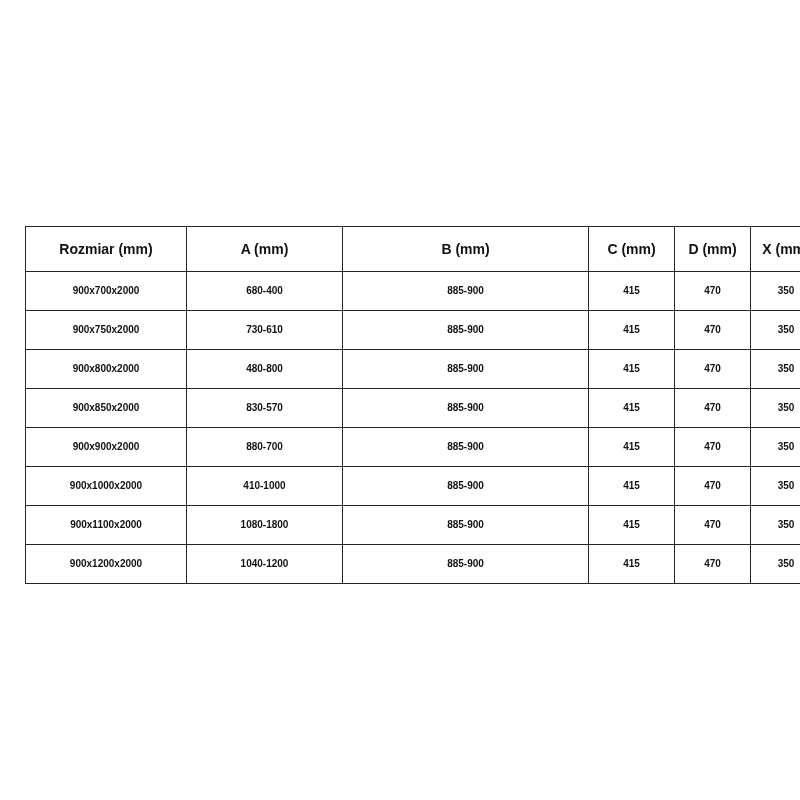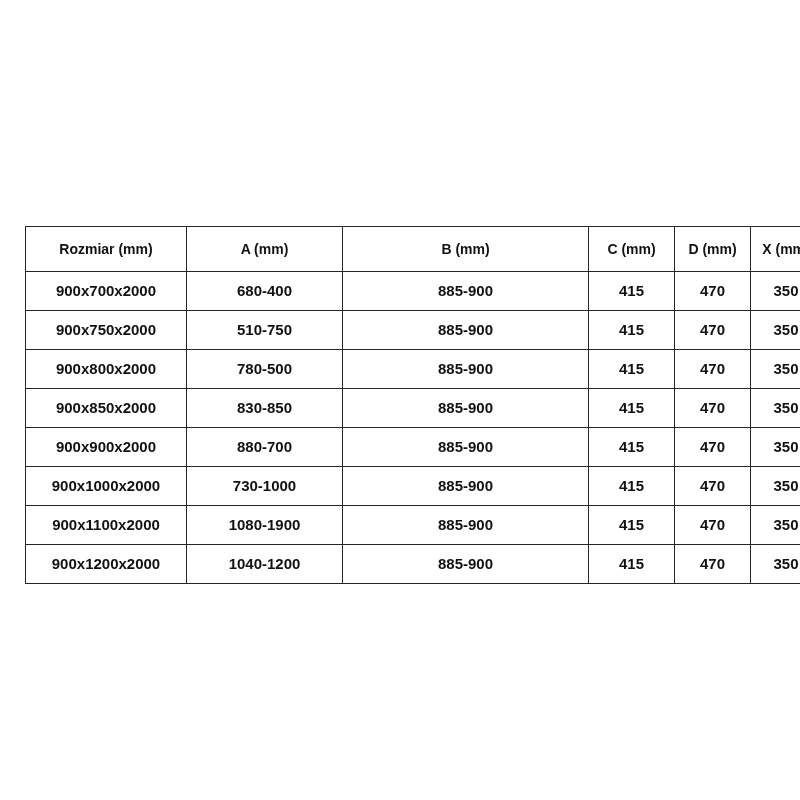--- a/index.html
+++ b/index.html
@@ -29,21 +29,21 @@
   table.spec-table {
     border-collapse: collapse;
     width: 750px;
     table-layout: fixed;
   }
   table.spec-table td,
   table.spec-table th {
     border: 1px solid #262626;
     text-align: center;
     vertical-align: middle;
-    font-size: 15px;
+    font-size: 10px;
     font-weight: bold;
     color: #111111;
     padding: 0;
     height: 38px;
     line-height: 38px;
     white-space: nowrap;
     overflow: hidden;
   }
   table.spec-table th {
     height: 44px;
@@ -82,61 +82,61 @@
         <tr>
           <td class="col-size">900x700x2000</td>
           <td class="col-a">680-400</td>
           <td class="col-b">885-900</td>
           <td class="col-c">415</td>
           <td class="col-d">470</td>
           <td class="col-x">350</td>
         </tr>
         <tr>
           <td class="col-size">900x750x2000</td>
-          <td class="col-a">510-750</td>
+          <td class="col-a">730-610</td>
           <td class="col-b">885-900</td>
           <td class="col-c">415</td>
           <td class="col-d">470</td>
           <td class="col-x">350</td>
         </tr>
         <tr>
           <td class="col-size">900x800x2000</td>
-          <td class="col-a">780-500</td>
+          <td class="col-a">480-800</td>
           <td class="col-b">885-900</td>
           <td class="col-c">415</td>
           <td class="col-d">470</td>
           <td class="col-x">350</td>
         </tr>
         <tr>
           <td class="col-size">900x850x2000</td>
-          <td class="col-a">830-850</td>
+          <td class="col-a">830-570</td>
           <td class="col-b">885-900</td>
           <td class="col-c">415</td>
           <td class="col-d">470</td>
           <td class="col-x">350</td>
         </tr>
         <tr>
           <td class="col-size">900x900x2000</td>
           <td class="col-a">880-700</td>
           <td class="col-b">885-900</td>
           <td class="col-c">415</td>
           <td class="col-d">470</td>
           <td class="col-x">350</td>
         </tr>
         <tr>
           <td class="col-size">900x1000x2000</td>
-          <td class="col-a">730-1000</td>
+          <td class="col-a">410-1000</td>
           <td class="col-b">885-900</td>
           <td class="col-c">415</td>
           <td class="col-d">470</td>
           <td class="col-x">350</td>
         </tr>
         <tr>
           <td class="col-size">900x1100x2000</td>
-          <td class="col-a">1080-1900</td>
+          <td class="col-a">1080-1800</td>
           <td class="col-b">885-900</td>
           <td class="col-c">415</td>
           <td class="col-d">470</td>
           <td class="col-x">350</td>
         </tr>
         <tr>
           <td class="col-size">900x1200x2000</td>
           <td class="col-a">1040-1200</td>
           <td class="col-b">885-900</td>
           <td class="col-c">415</td>

